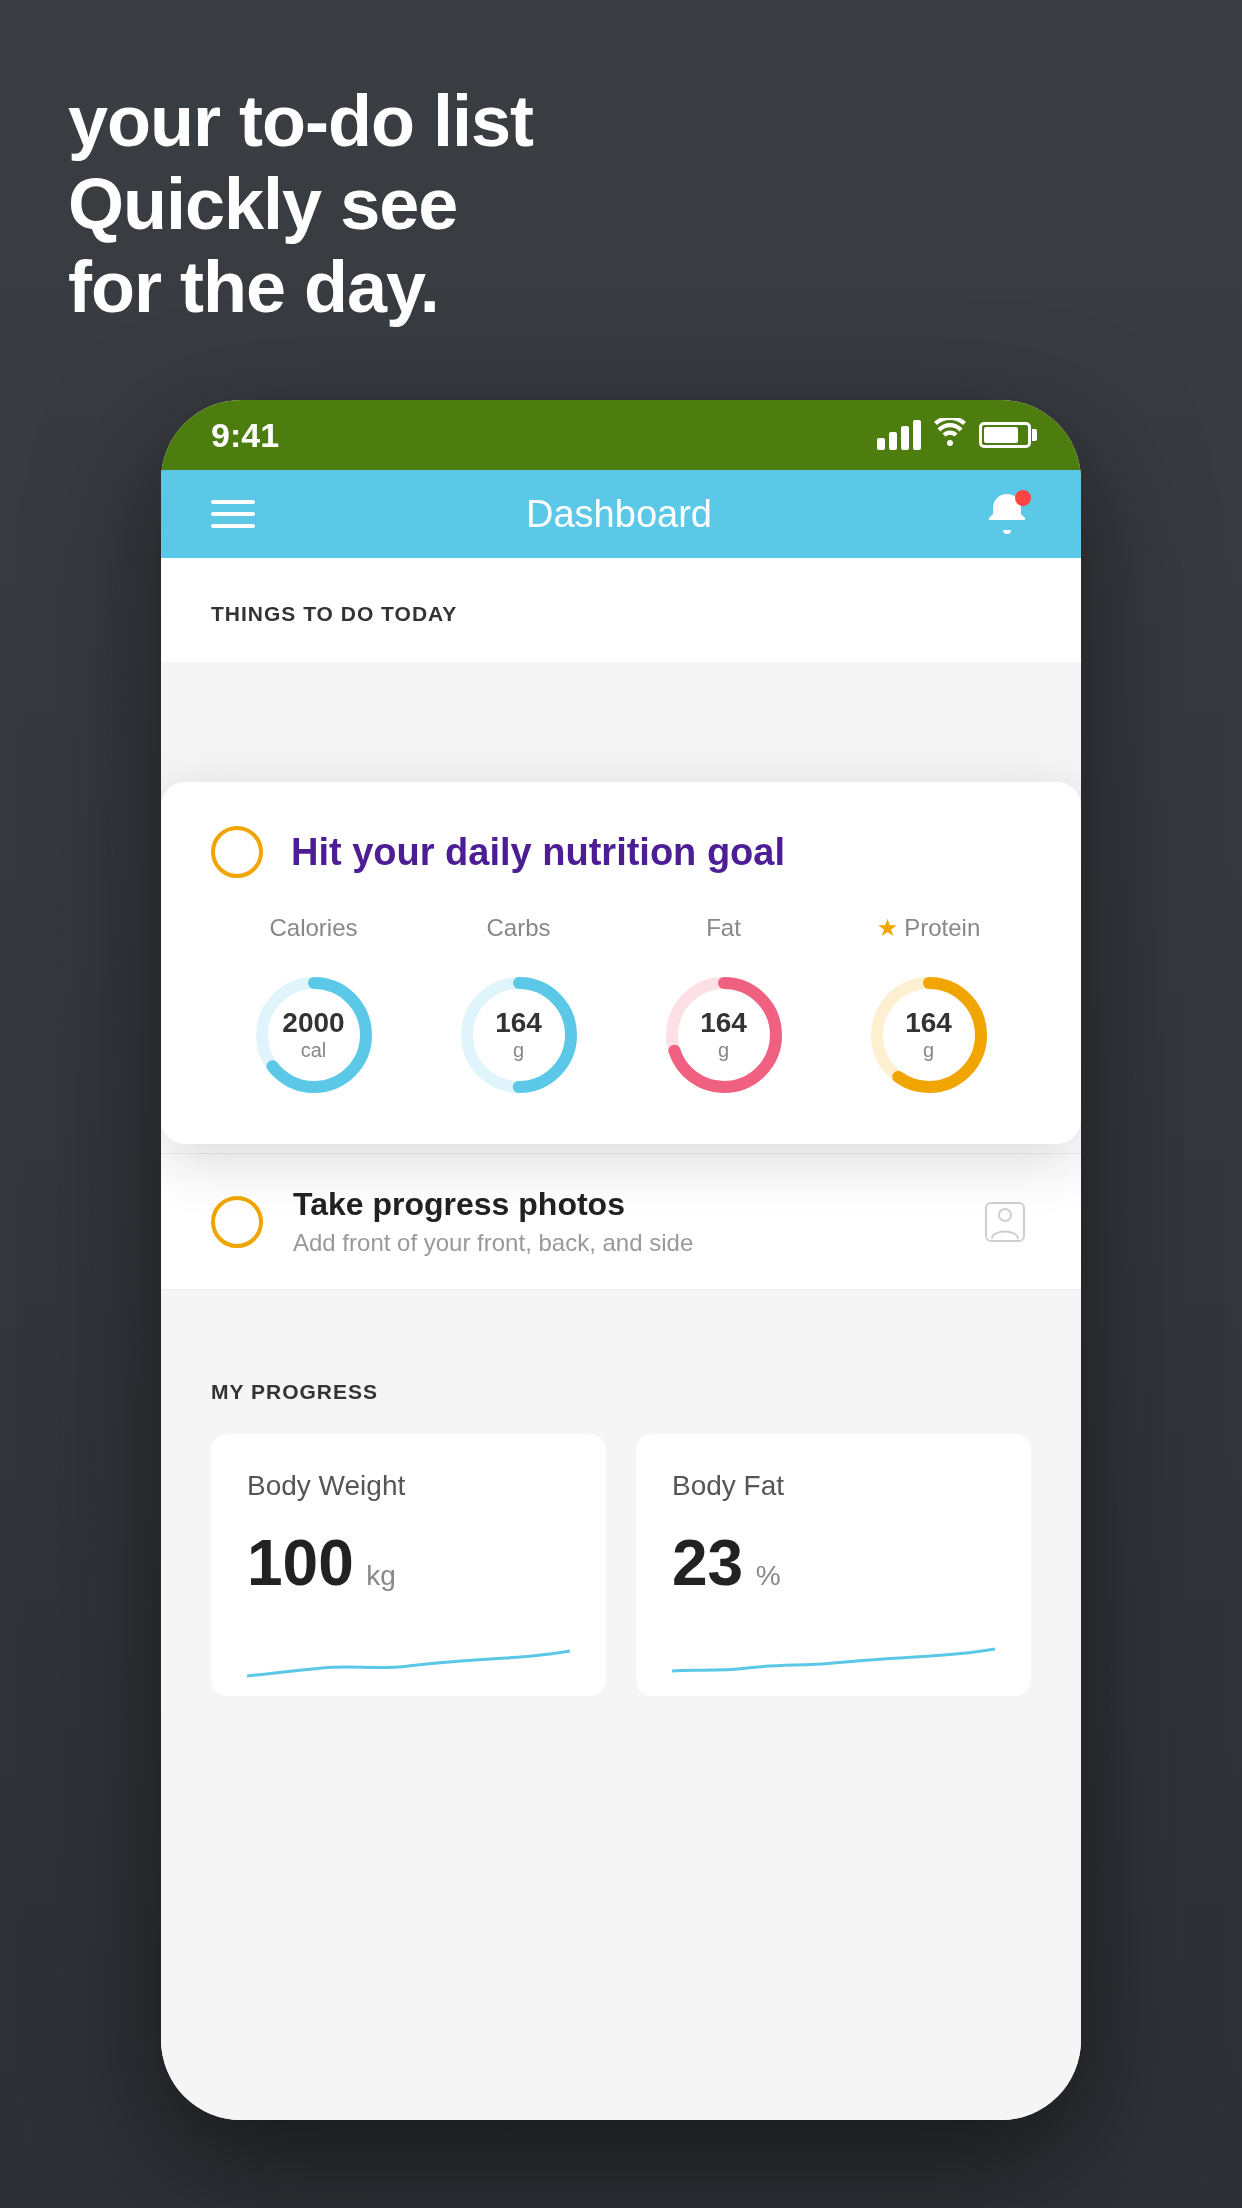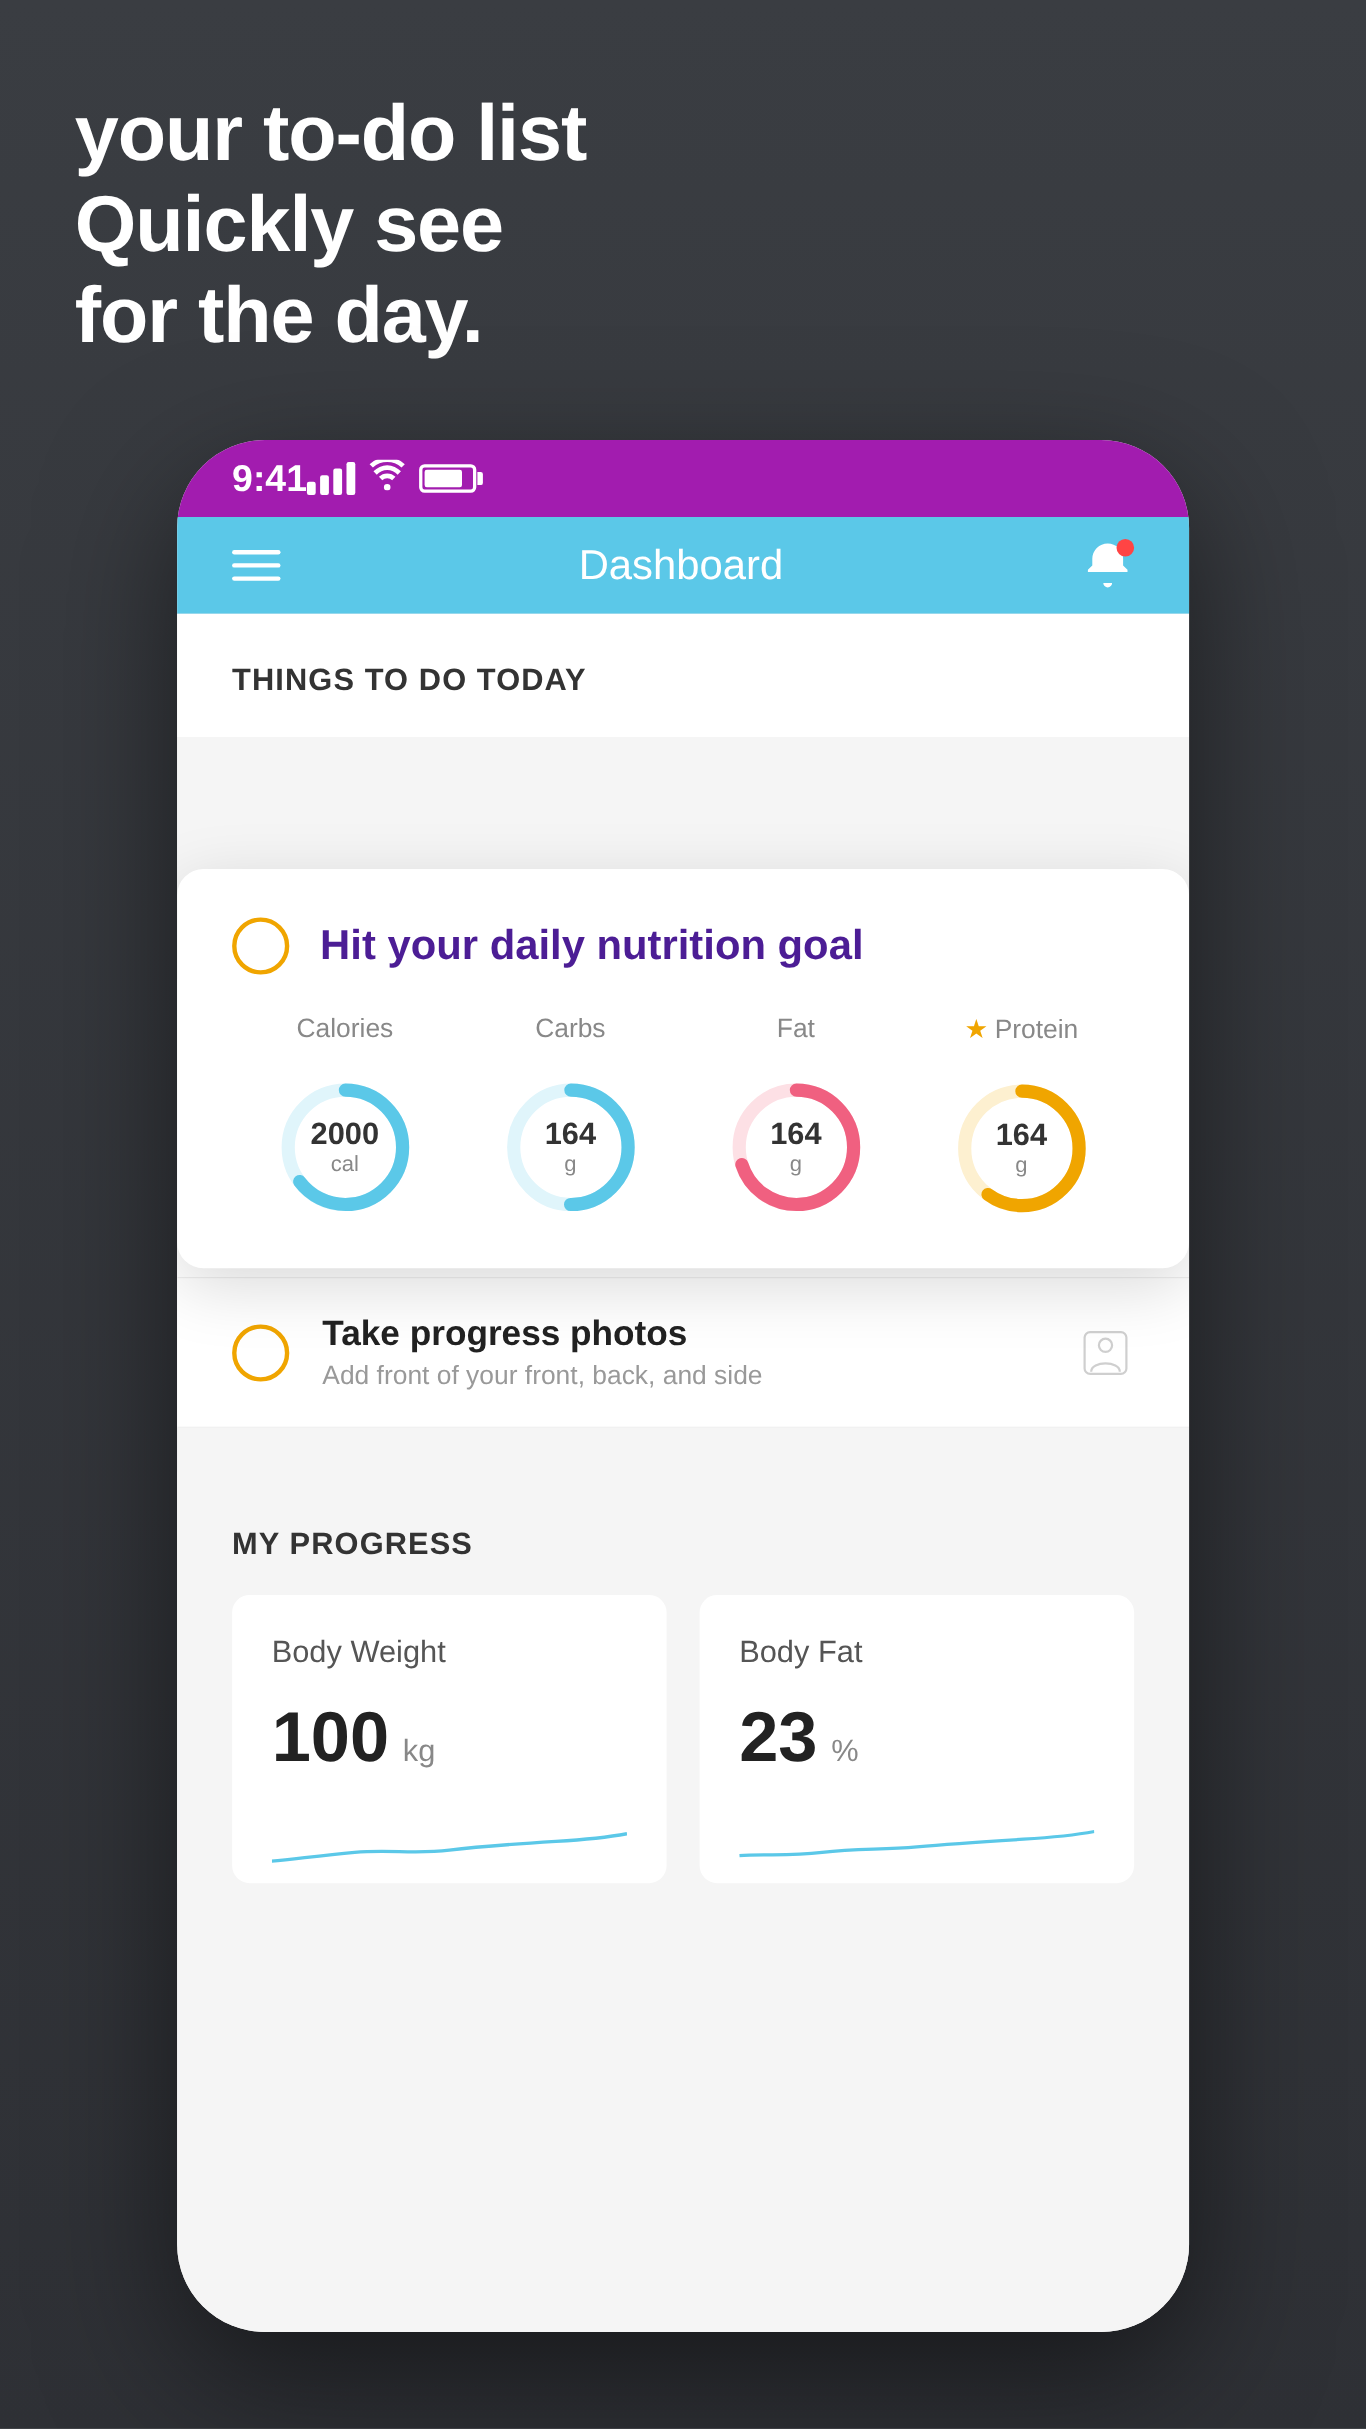--- a/index.html
+++ b/index.html
@@ -39,25 +39,25 @@
       width: 920px;
       height: 1720px;
       background: #f0f0f0;
       border-radius: 80px;
       overflow: hidden;
       box-shadow: 0 40px 120px rgba(0,0,0,0.5);
     }
 
     
     .status-bar {
-      background: #a21caf;
+      background: #4d7c0f;
       height: 70px;
       display: flex;
       align-items: center;
-      justify-content: flex-start;
+      justify-content: space-between;
       padding: 0 50px;
     }
 
     .status-time {
       color: #fff;
       font-size: 34px;
       font-weight: 600;
     }
 
     .status-icons {
@@ -173,21 +173,21 @@
       position: relative;
     }
 
     
     .things-section {
       background: #ffffff;
       padding: 44px 50px 20px;
     }
 
     .section-title {
-      font-size: 28px;
+      font-size: 21px;
       font-weight: 800;
       color: #333;
       letter-spacing: 1px;
       margin-bottom: 16px;
     }
 
     
     .floating-card {
       position: absolute;
       top: 120px;

